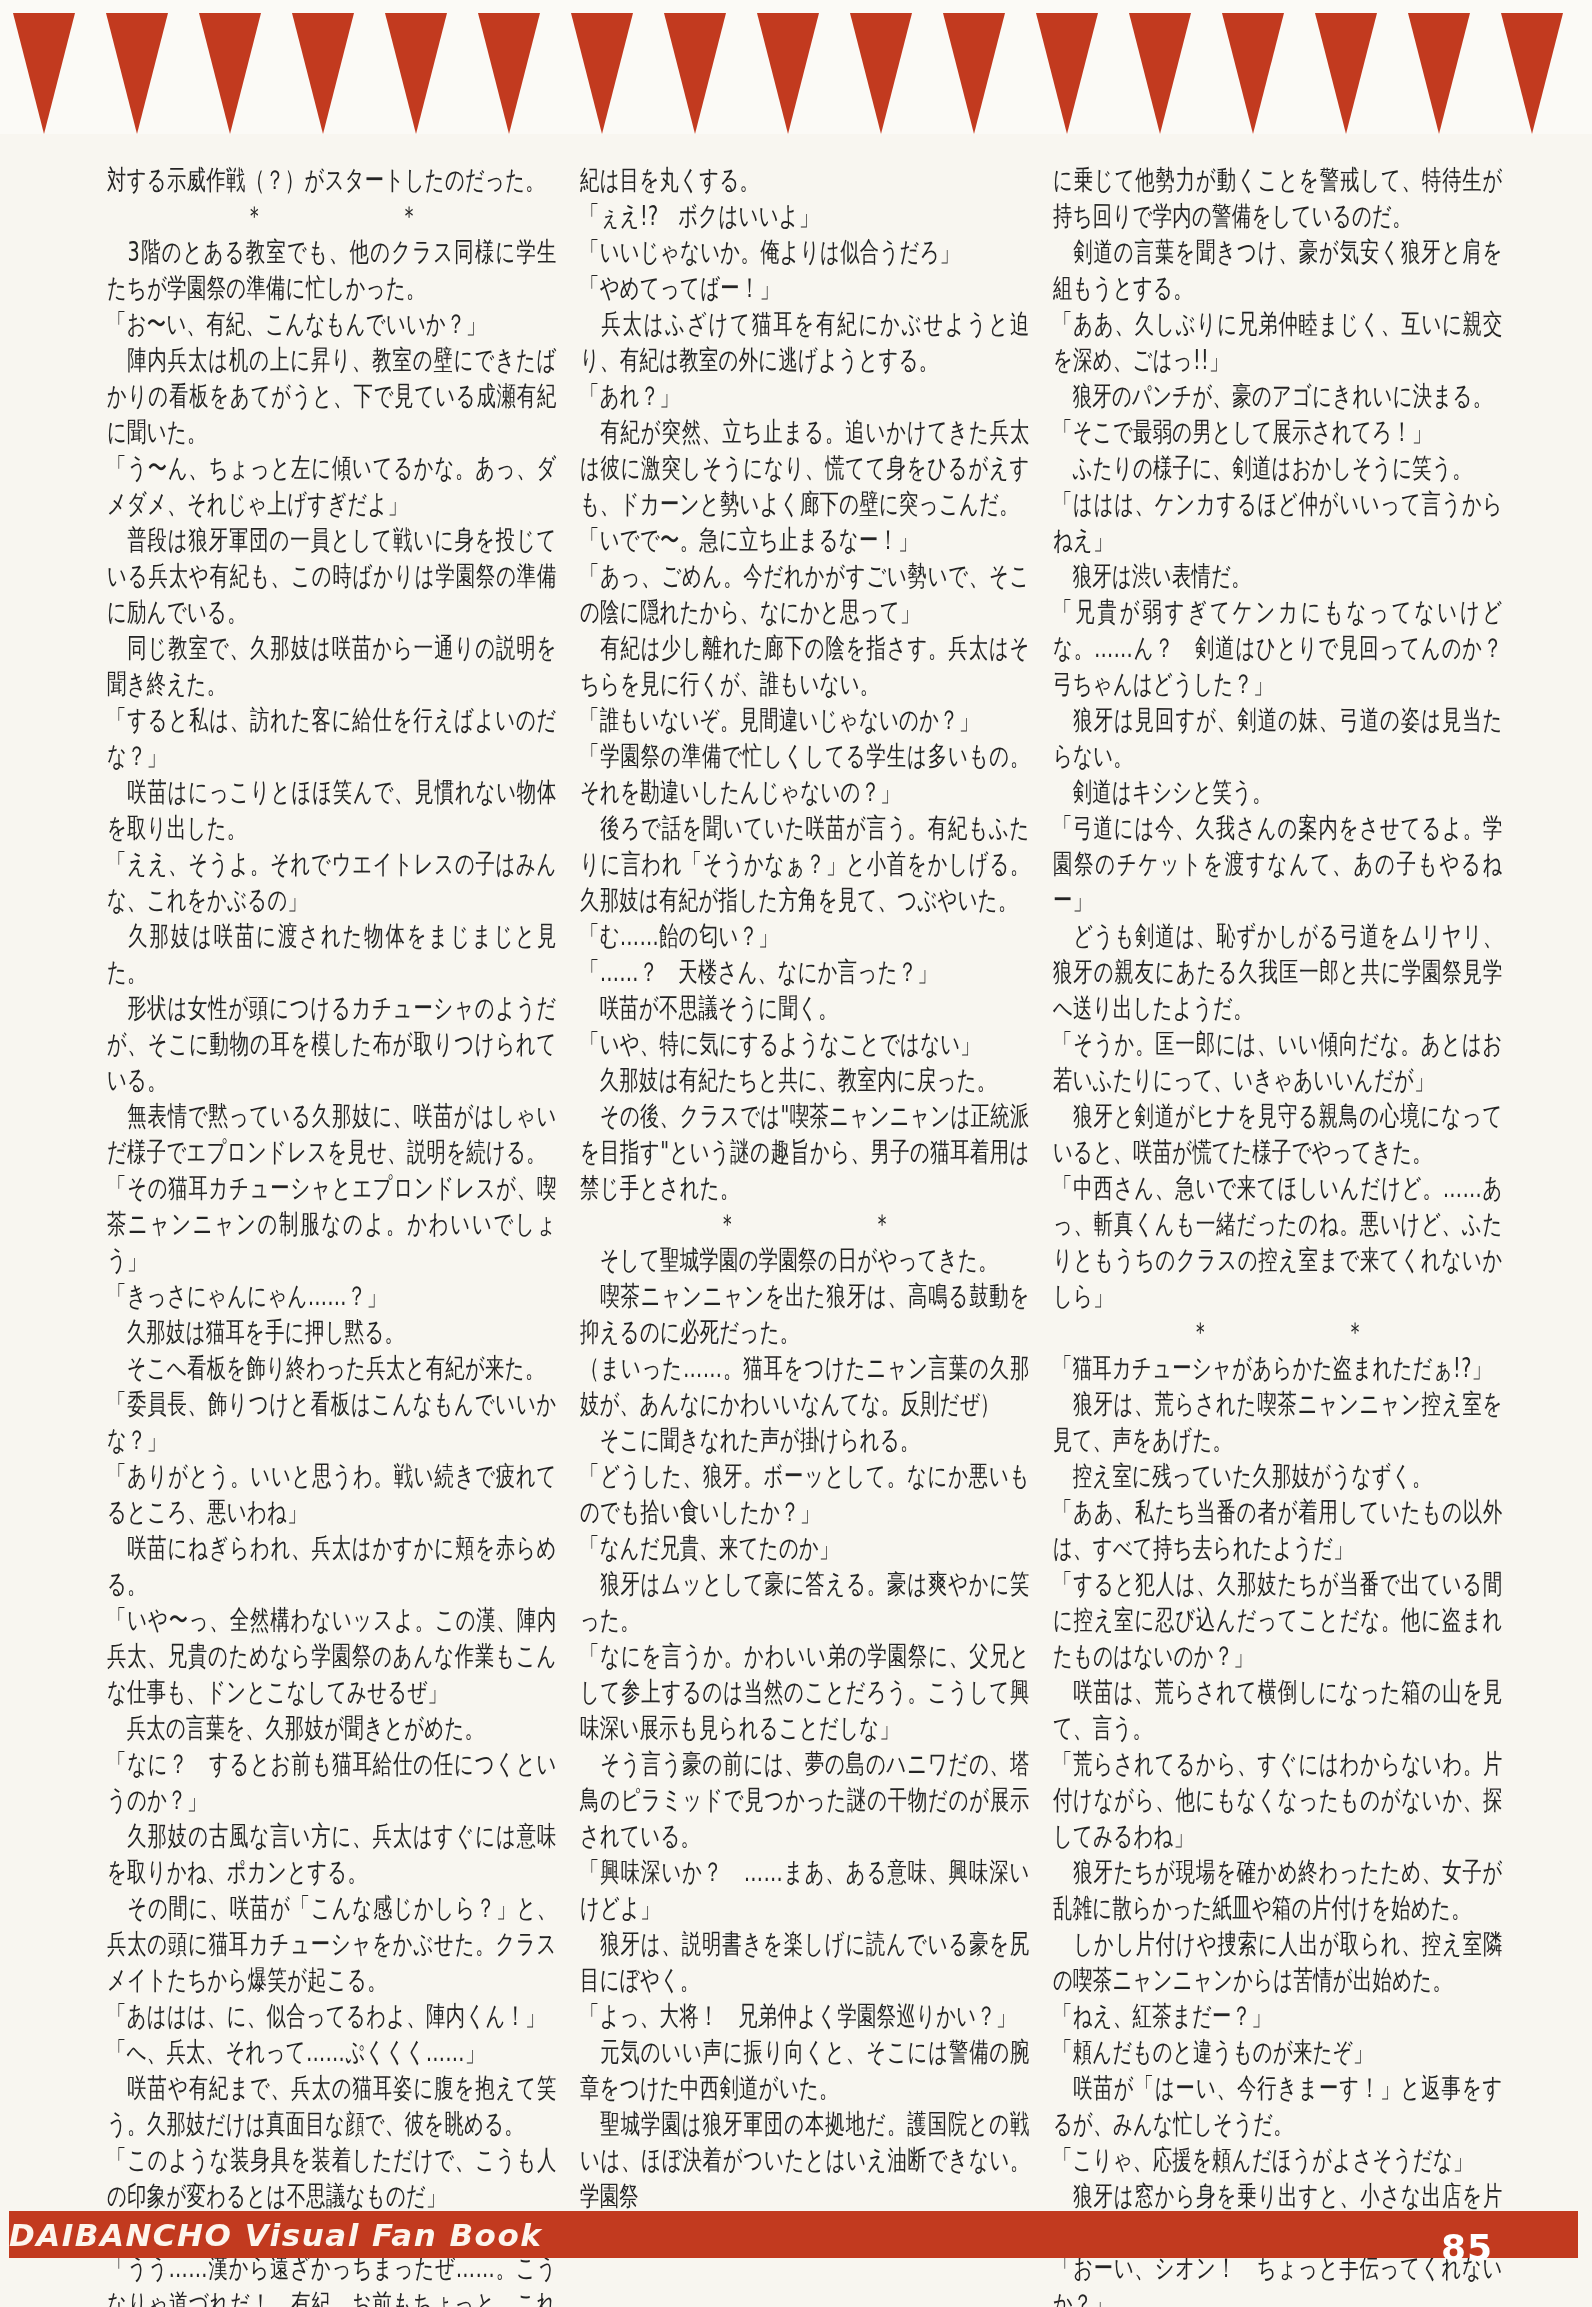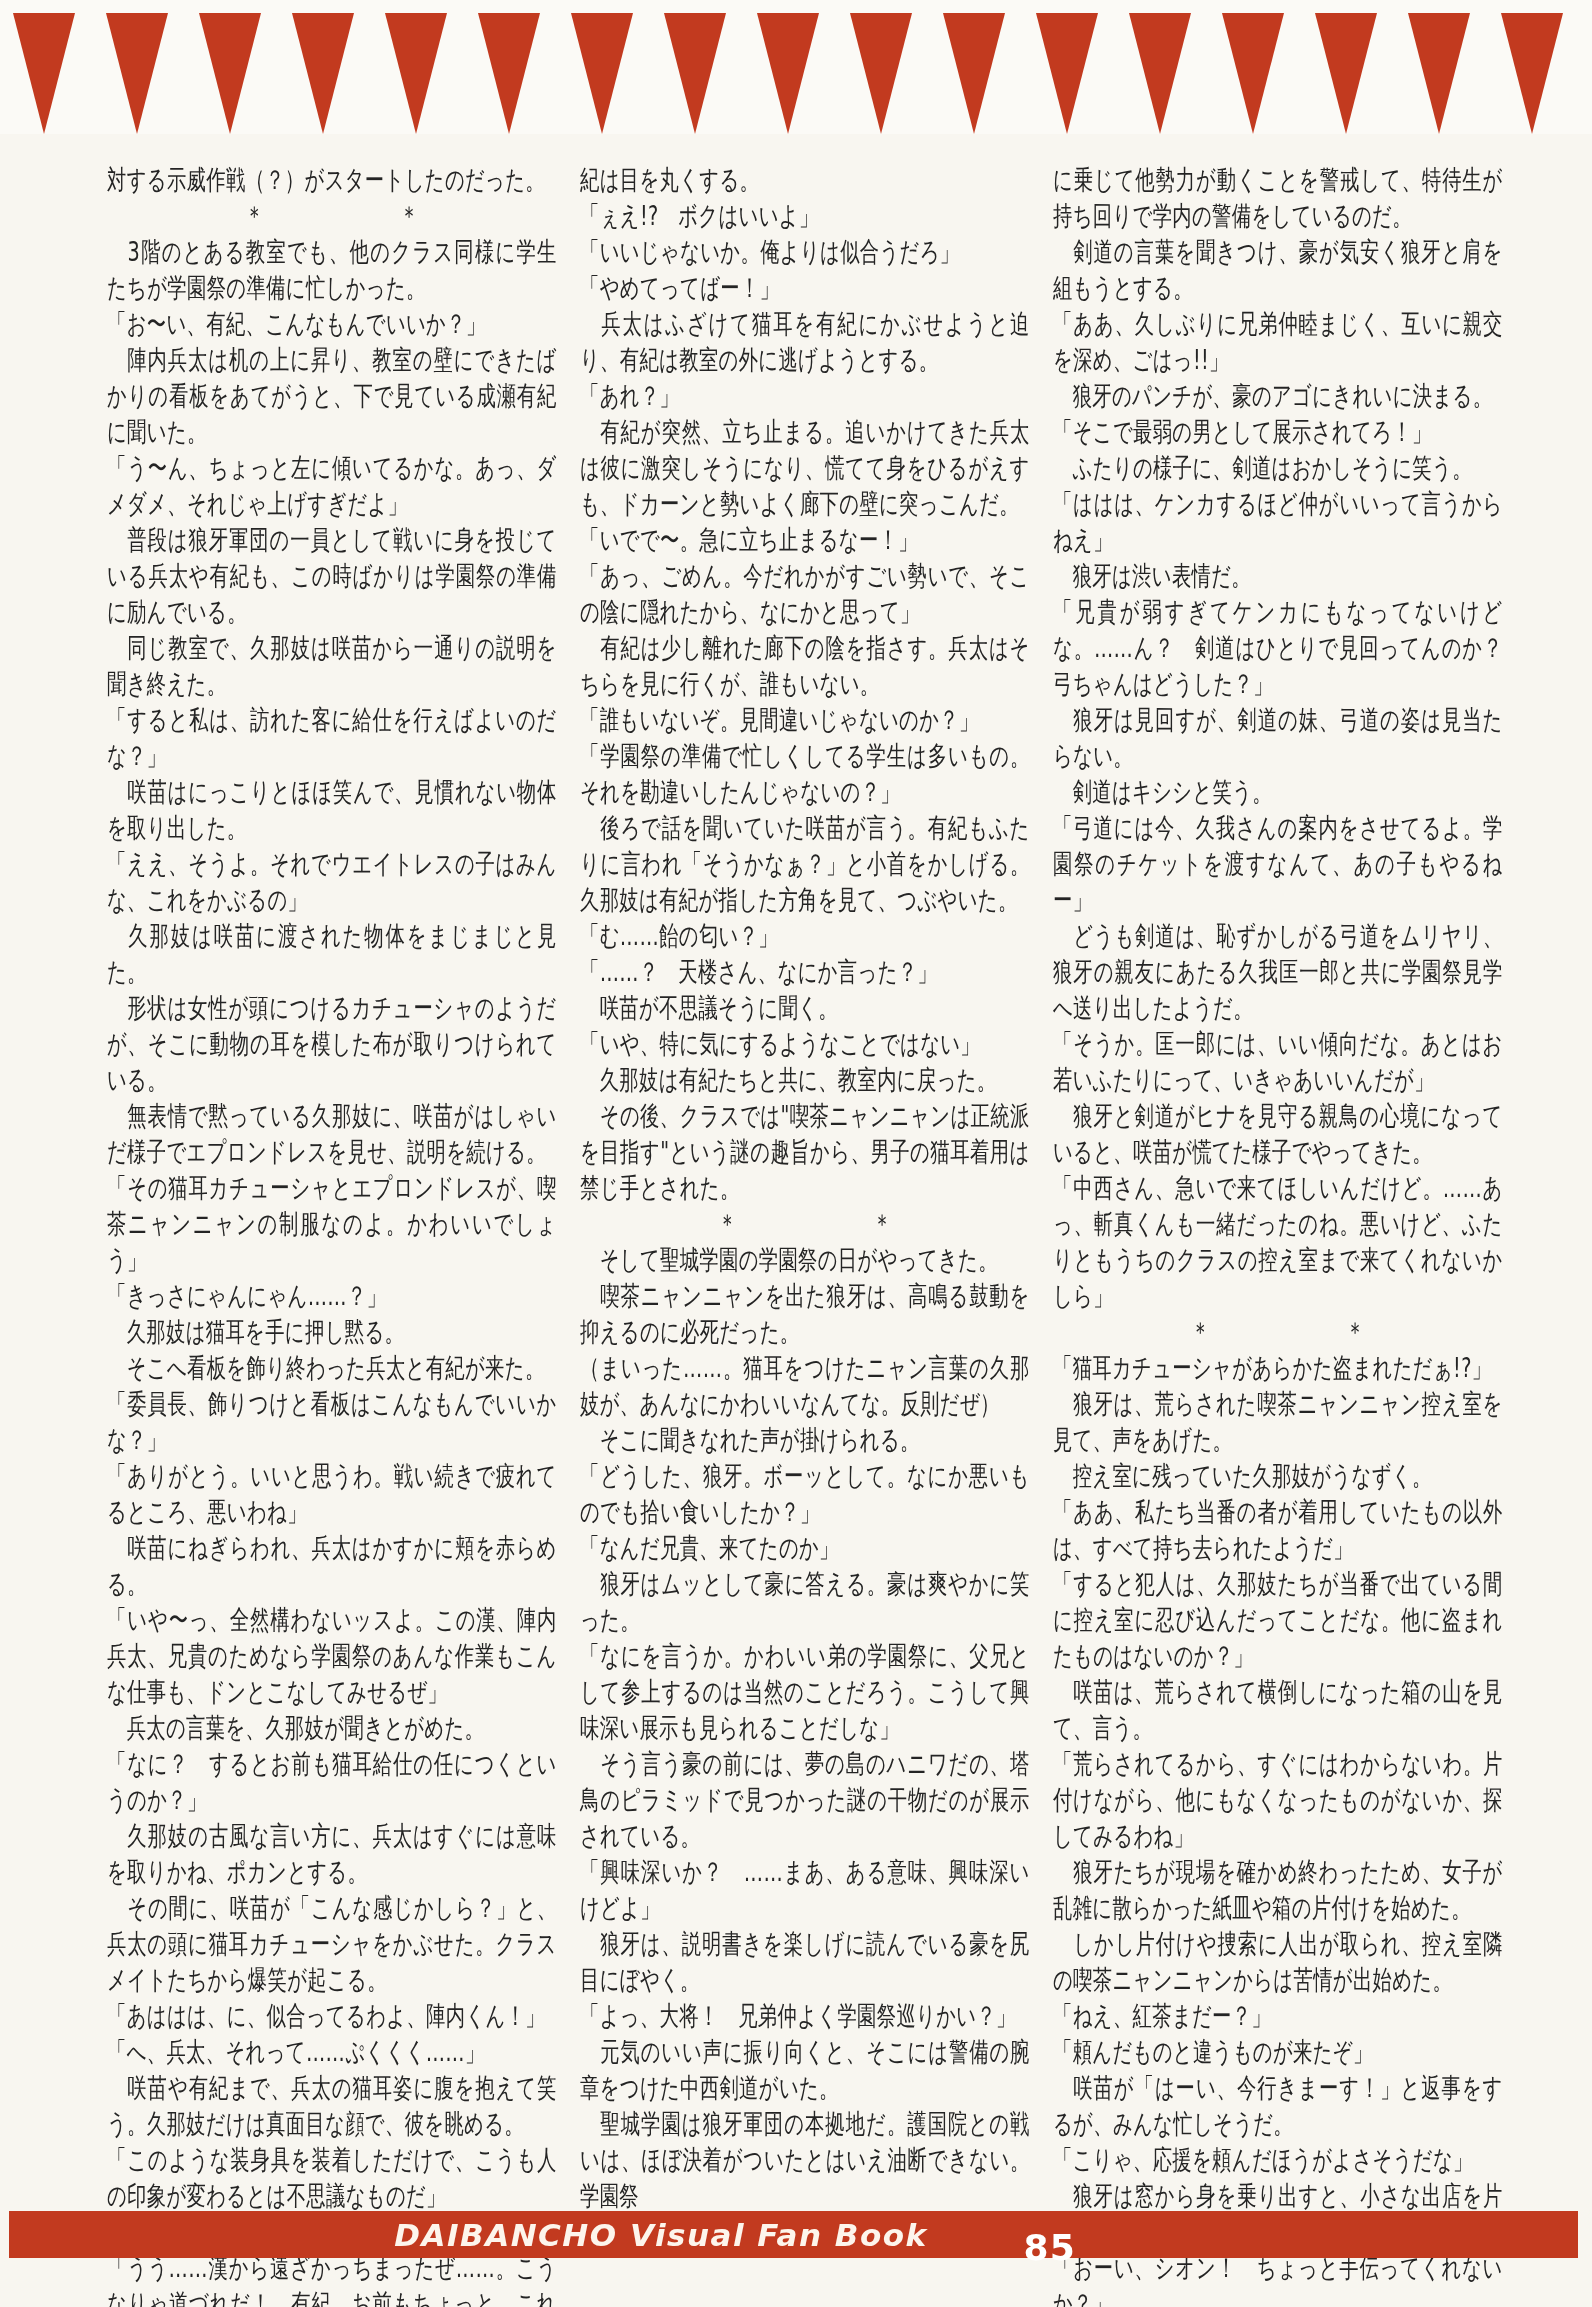--- a/index.html
+++ b/index.html
@@ -45,22 +45,22 @@
   .sep{
     display:flex;justify-content:center;gap:189px;
     height:36px;line-height:36px;
   }
   .sep span{display:block;}
   
   .footer-bar{
     position:absolute;left:9px;top:2211px;
     width:1569px;height:47px;
     background:var(--accent);
-    display:flex;align-items:center;justify-content:center;
-    gap:96px;padding-right:117px;box-sizing:border-box;
+    display:flex;align-items:center;justify-content:space-between;
+    gap:96px;padding-right:85px;box-sizing:border-box;
   }
   .footer-title{
     color:var(--footer-text);
     font-style:italic;
     font-weight:600;
     font-size:31px;
     letter-spacing:1.5px;
     white-space:nowrap;
   }
   .page-num{

